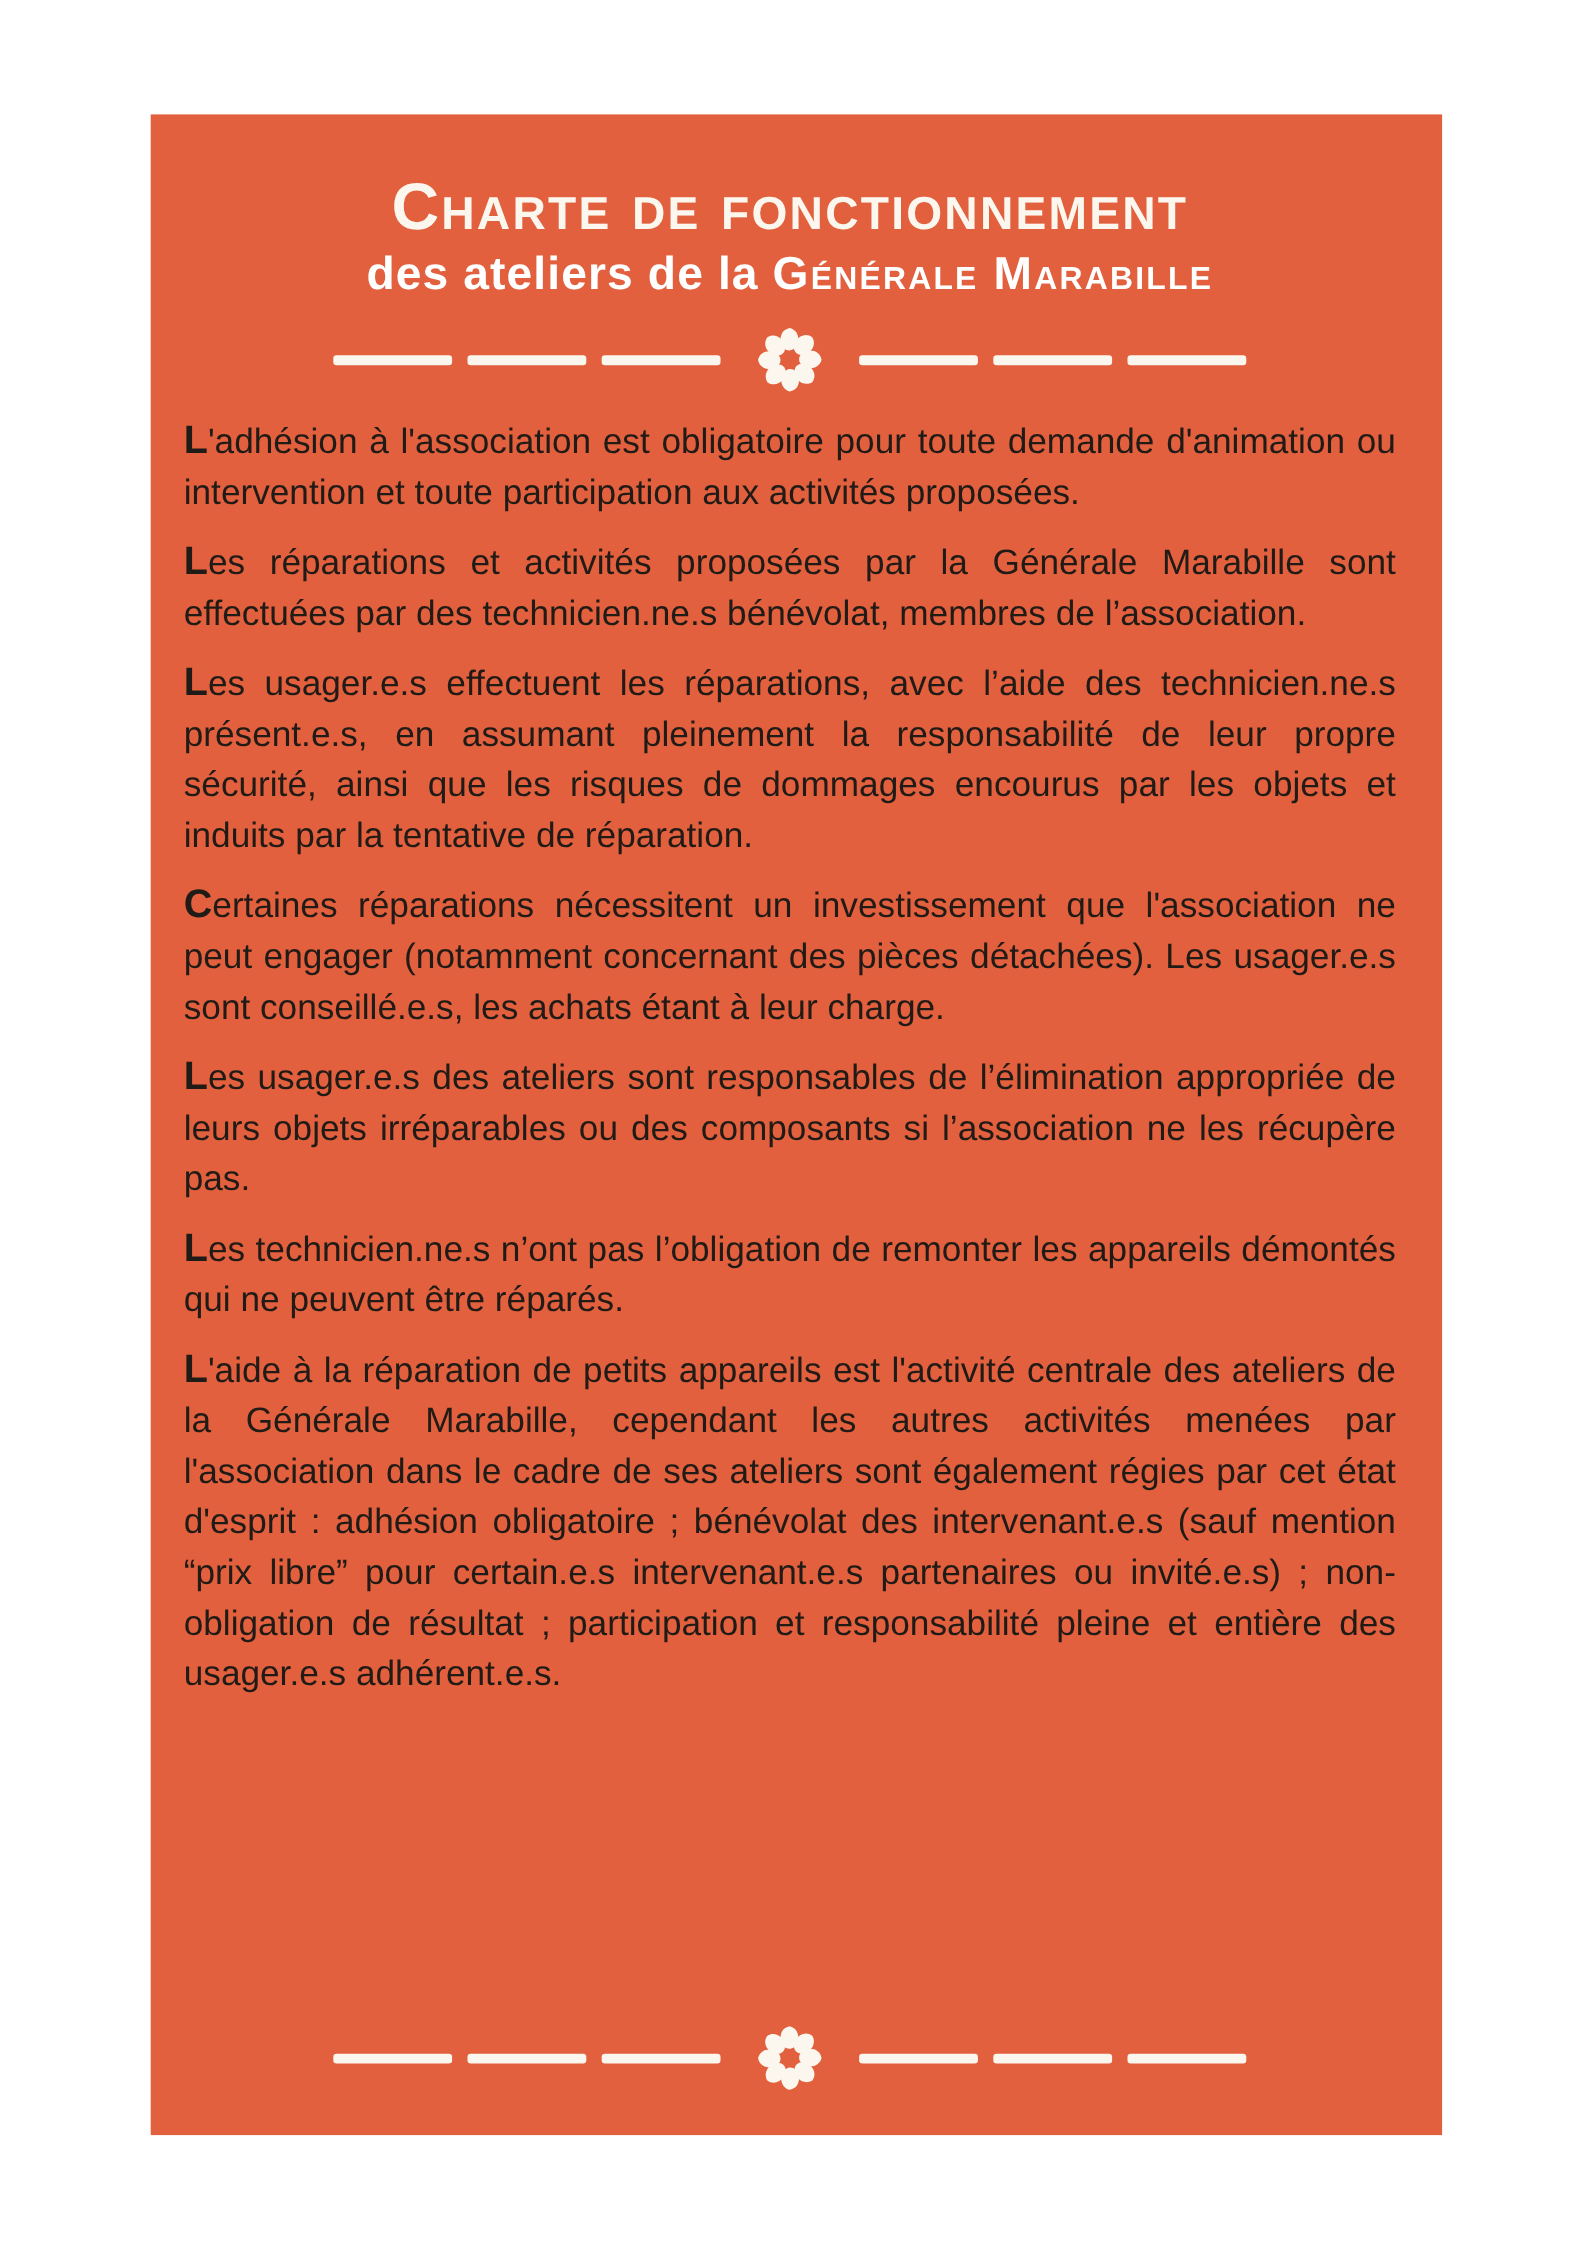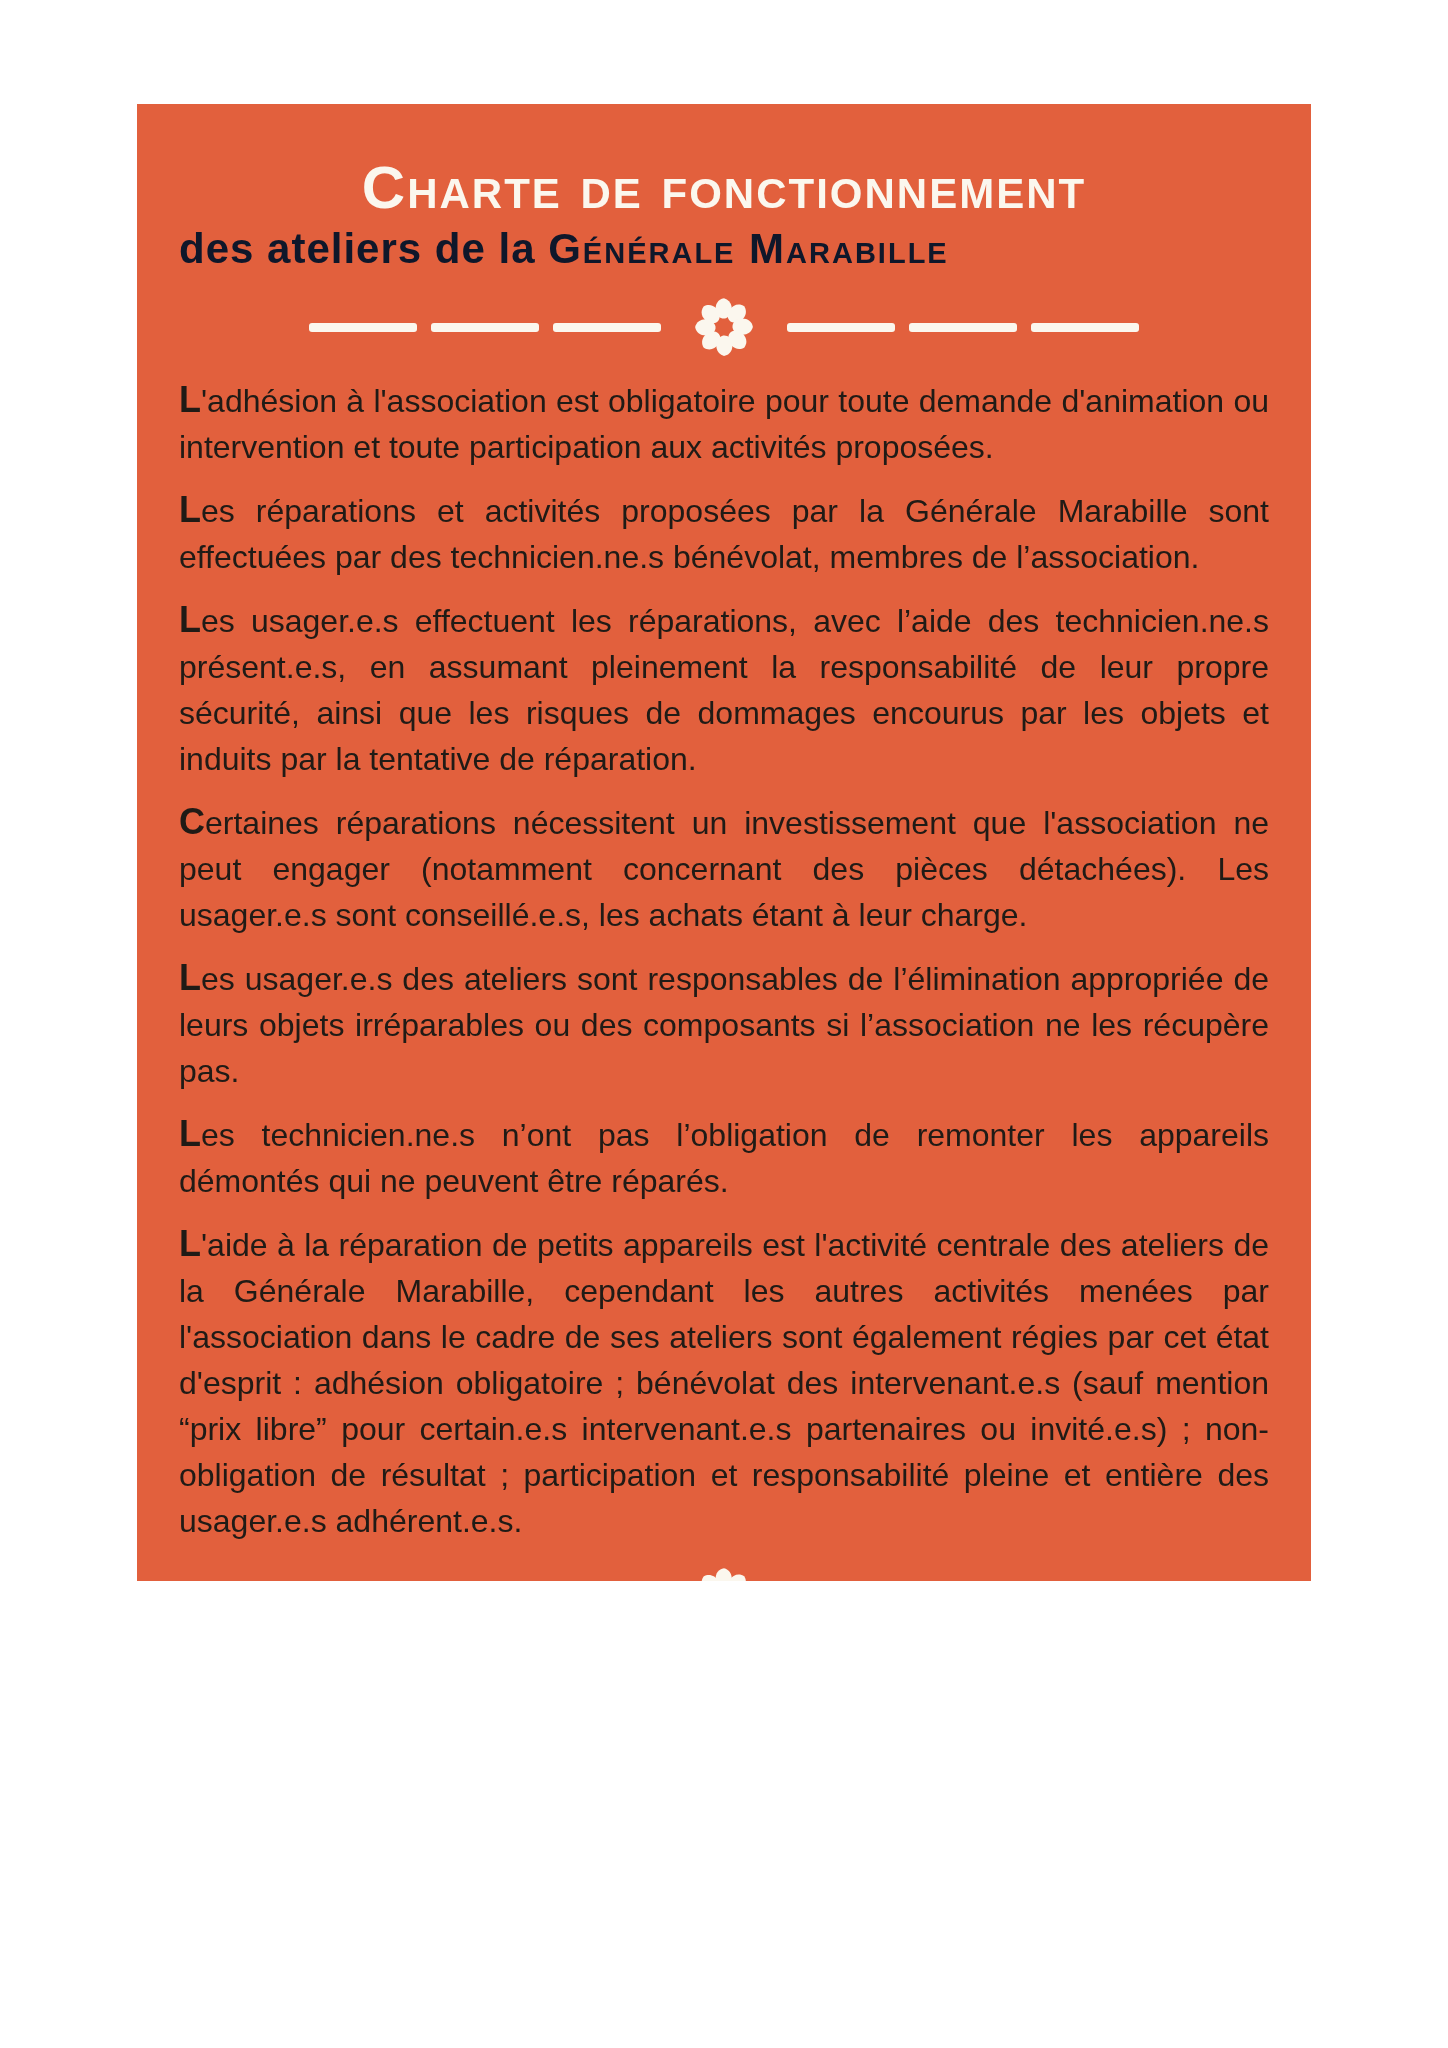--- a/index.html
+++ b/index.html
@@ -13,40 +13,41 @@
     height: 2048px;
     background: #ffffff;
     position: relative;
     overflow: hidden;
   }
   .card {
     position: absolute;
     left: 137px;
     top: 104px;
     width: 1174px;
-    height: 1477px;
+    height: 1837px;
     background: #e2603d;
     box-sizing: border-box;
-    padding: 46px 42px 28px 42px;
+    padding: 46px 42px 28px 30px;
     display: flex;
     flex-direction: column;
     overflow: hidden;
   }
   .title {
     color: #fbf7ee;
     text-align: center;
     font-variant-caps: small-caps;
     font-weight: 700;
     font-size: 60px;
     line-height: 1.05;
     letter-spacing: 2px;
     margin: 6px 0 2px 0;
   }
   .subtitle {
-    color: #0f172a;
+    color: #ffffff;
+    text-align: center;
     font-size: 42px;
     line-height: 1.15;
     font-weight: 600;
     letter-spacing: 1px;
     margin: 4px 0 0 0;
   }
   .subtitle .emph {
     font-variant-caps: small-caps;
     font-weight: 800;
     letter-spacing: 2px;

